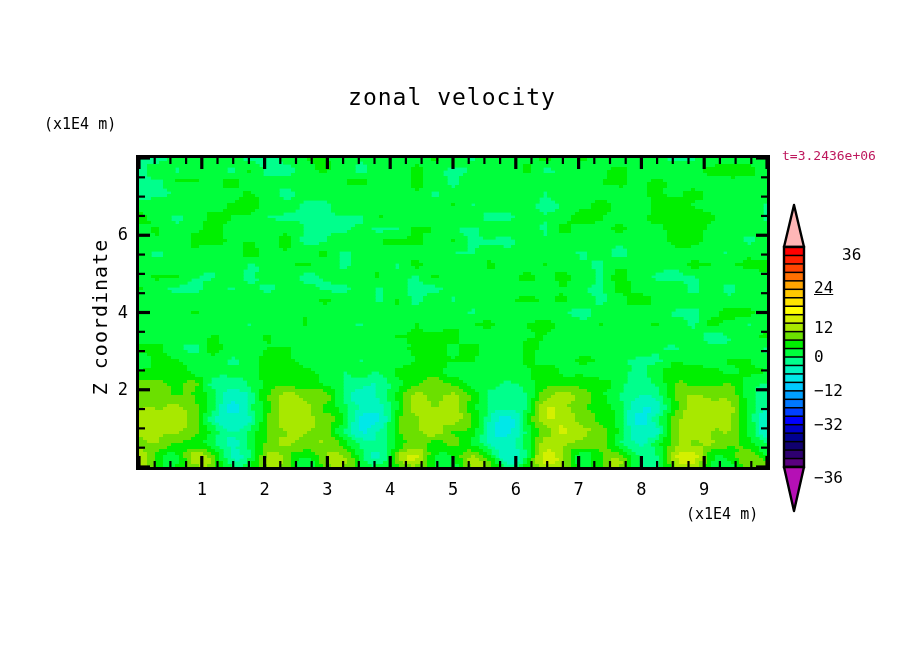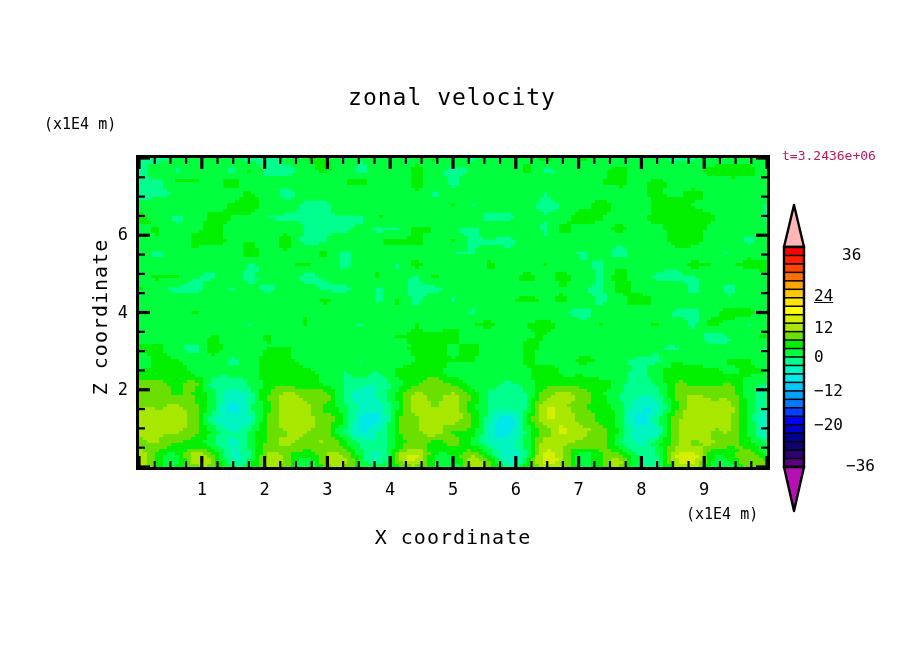--- a/index.html
+++ b/index.html
@@ -121,21 +121,20 @@
 <body>
 
 <div id="root">
 
   <div id="plot-title" class="abs">zonal velocity</div>
 
   <div id="ylabel-units" class="abs">(x1E4 m)</div>
   <div id="xlabel-units" class="abs">(x1E4 m)</div>
   <div id="timestamp" class="abs">t=3.2436e+06</div>
 
-  <div id="xaxis-title" class="abs">X coordinate</div>
   <div id="yaxis-title" class="abs">Z coordinate</div>
 
   <div id="plot-frame" class="abs">
     <svg id="field-svg" viewBox="0 0 628 309" preserveAspectRatio="none">
         <rect x="0" y="0" width="628" height="309" fill="#00FF8C"></rect>
         <rect x="28.00" y="0.00" width="76.60" height="3.60" fill="#00FF3C"></rect>
         <rect x="140.00" y="0.00" width="28.60" height="3.60" fill="#00FF3C"></rect>
         <rect x="168.00" y="0.00" width="20.60" height="3.60" fill="#00F000"></rect>
         <rect x="188.00" y="0.00" width="104.60" height="3.60" fill="#00FF3C"></rect>
         <rect x="292.00" y="0.00" width="8.60" height="3.60" fill="#00F000"></rect>
@@ -2386,21 +2385,21 @@
         <line x1="5" y1="238.62" x2="25" y2="238.62" stroke="#000" stroke-width="1.5"></line>
         <line x1="5" y1="247.08" x2="25" y2="247.08" stroke="#000" stroke-width="1.5"></line>
         <line x1="5" y1="255.54" x2="25" y2="255.54" stroke="#000" stroke-width="1.5"></line>
         <line x1="5" y1="264.00" x2="25" y2="264.00" stroke="#000" stroke-width="1.5"></line>
         <rect x="5" y="44" width="20" height="220" fill="none" stroke="#000" stroke-width="2.4"></rect>
         <polygon points="5,264 25,264 15,308" fill="#B510B5" stroke="#000" stroke-width="2.4" stroke-linejoin="round"></polygon>
       </svg>
   </div>
   <div id="cb-labels-layer">
       <div class="abs cb-label" style="top: 255.462px; margin-left: 28px;">36</div>
-      <div class="abs cb-label" style="top: 296px; text-decoration: underline;">24</div>
+      <div class="abs cb-label" style="top: 288px; text-decoration: underline;">24</div>
       <div class="abs cb-label" style="top: 328px;">12</div>
       <div class="abs cb-label" style="top: 357px;">0</div>
       <div class="abs cb-label" style="top: 390.846px;">−12</div>
-      <div class="abs cb-label" style="top: 424.692px;">−20</div>
-      <div class="abs cb-label" style="top: 466px; margin-left: 32px;">−36</div>
+      <div class="abs cb-label" style="top: 424.692px;">−32</div>
+      <div class="abs cb-label" style="top: 478px;">−36</div>
     </div>
 
 </div>
 
 </body></html>

